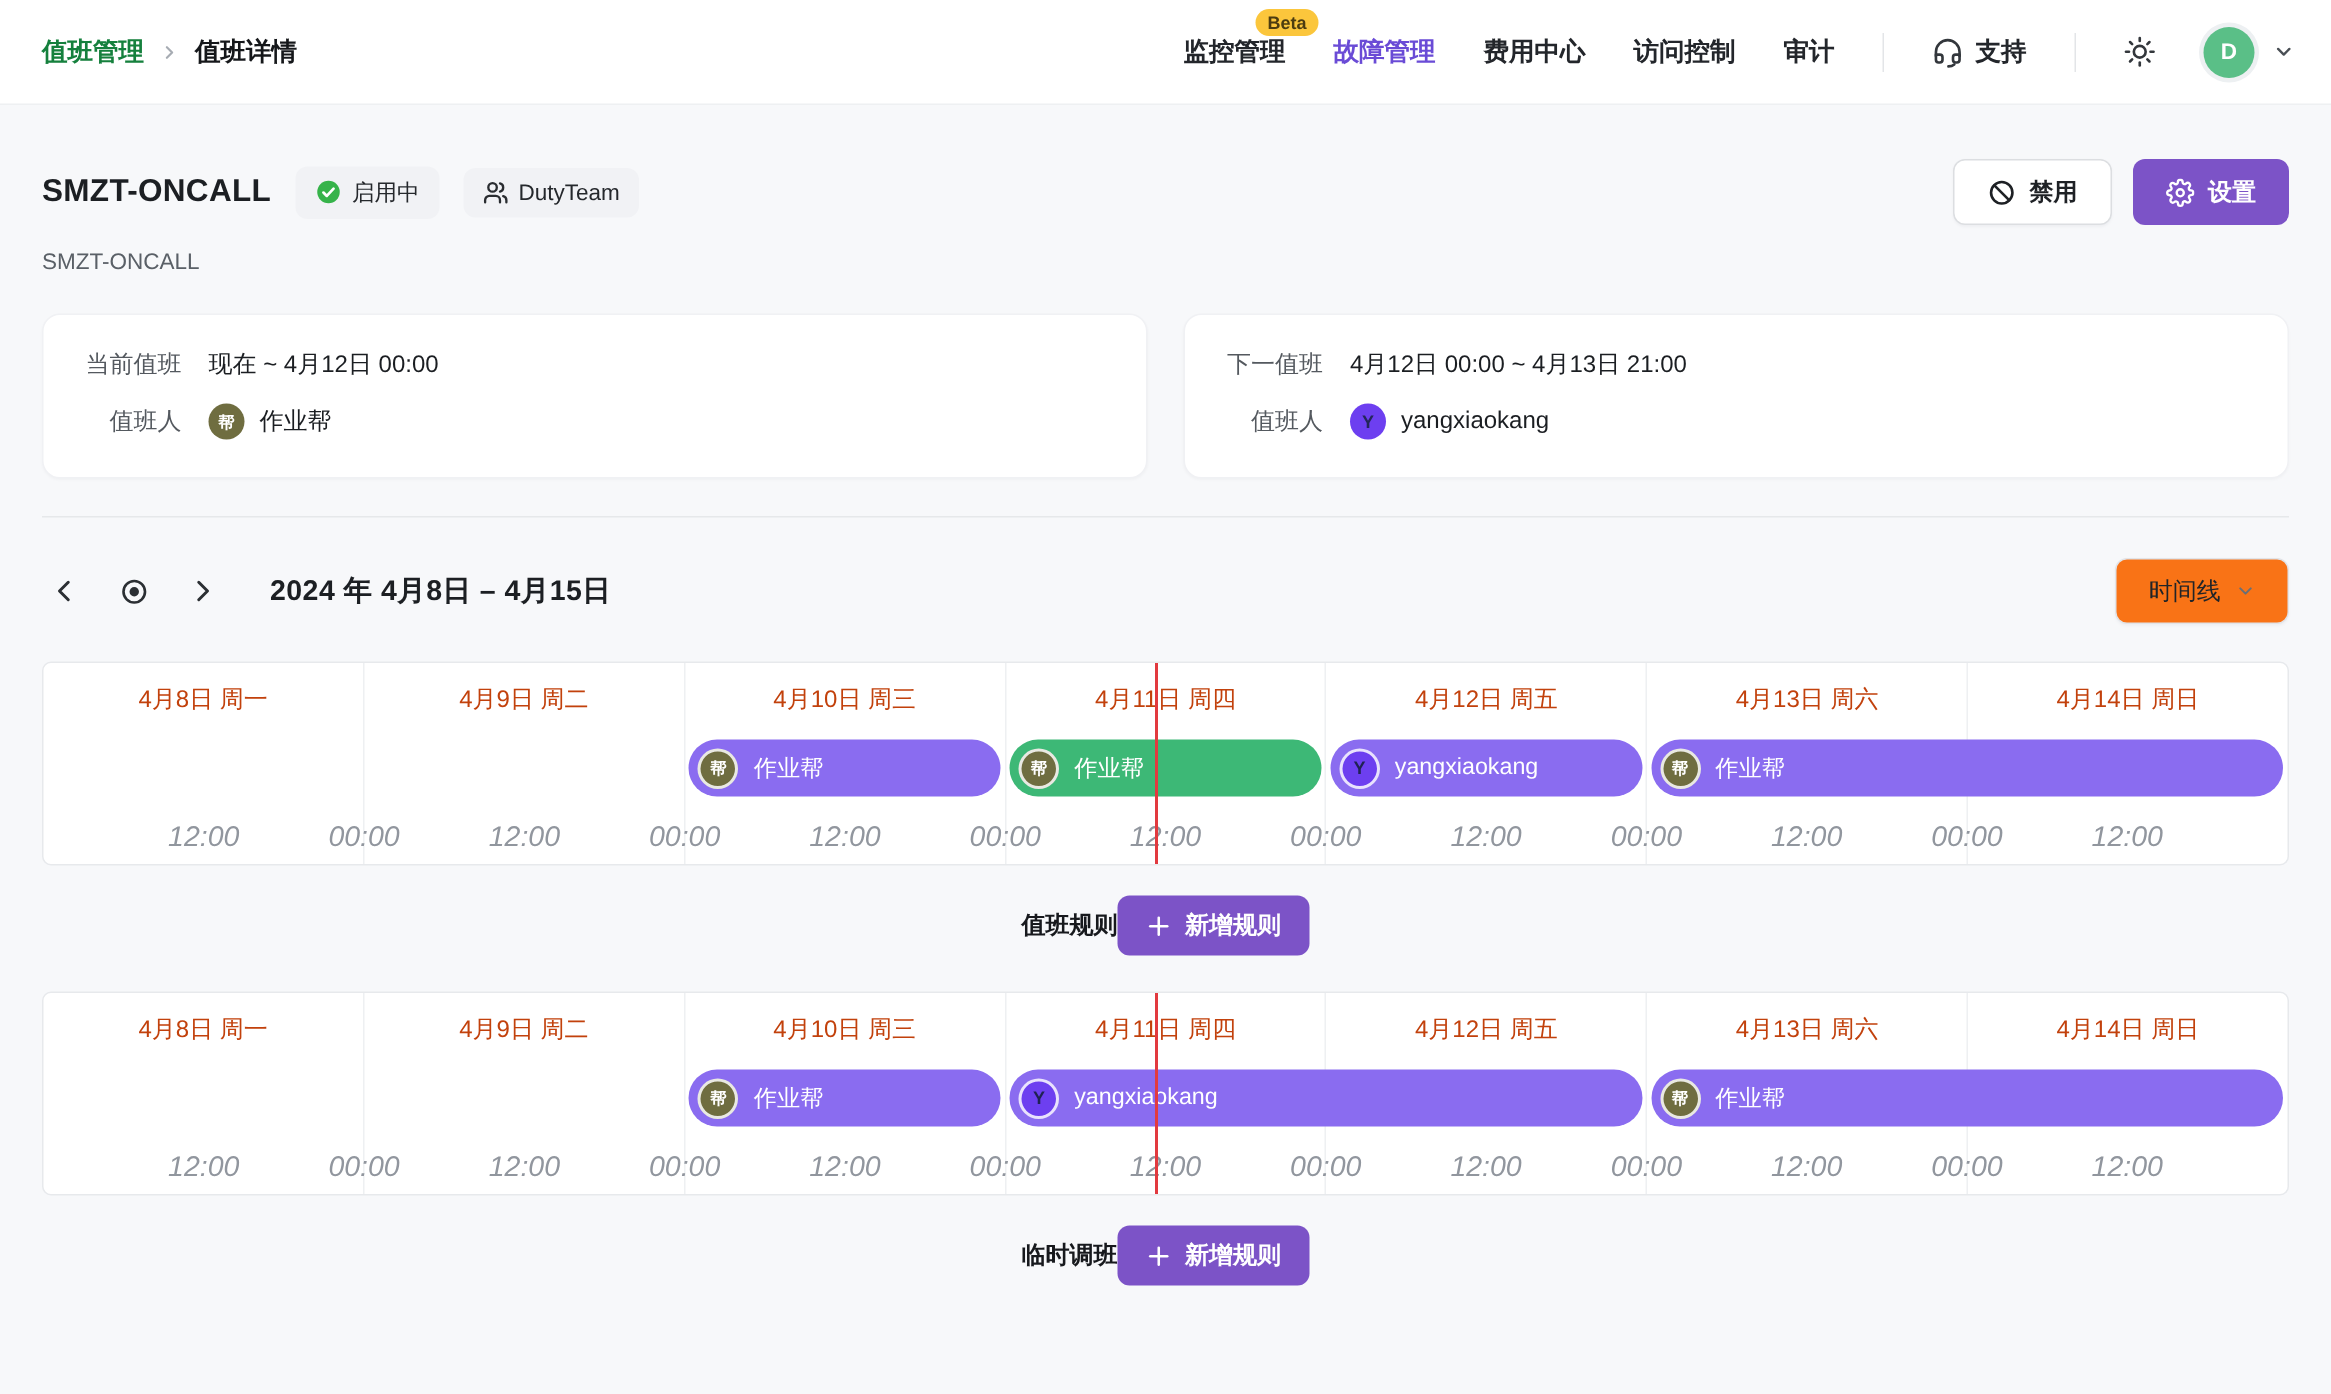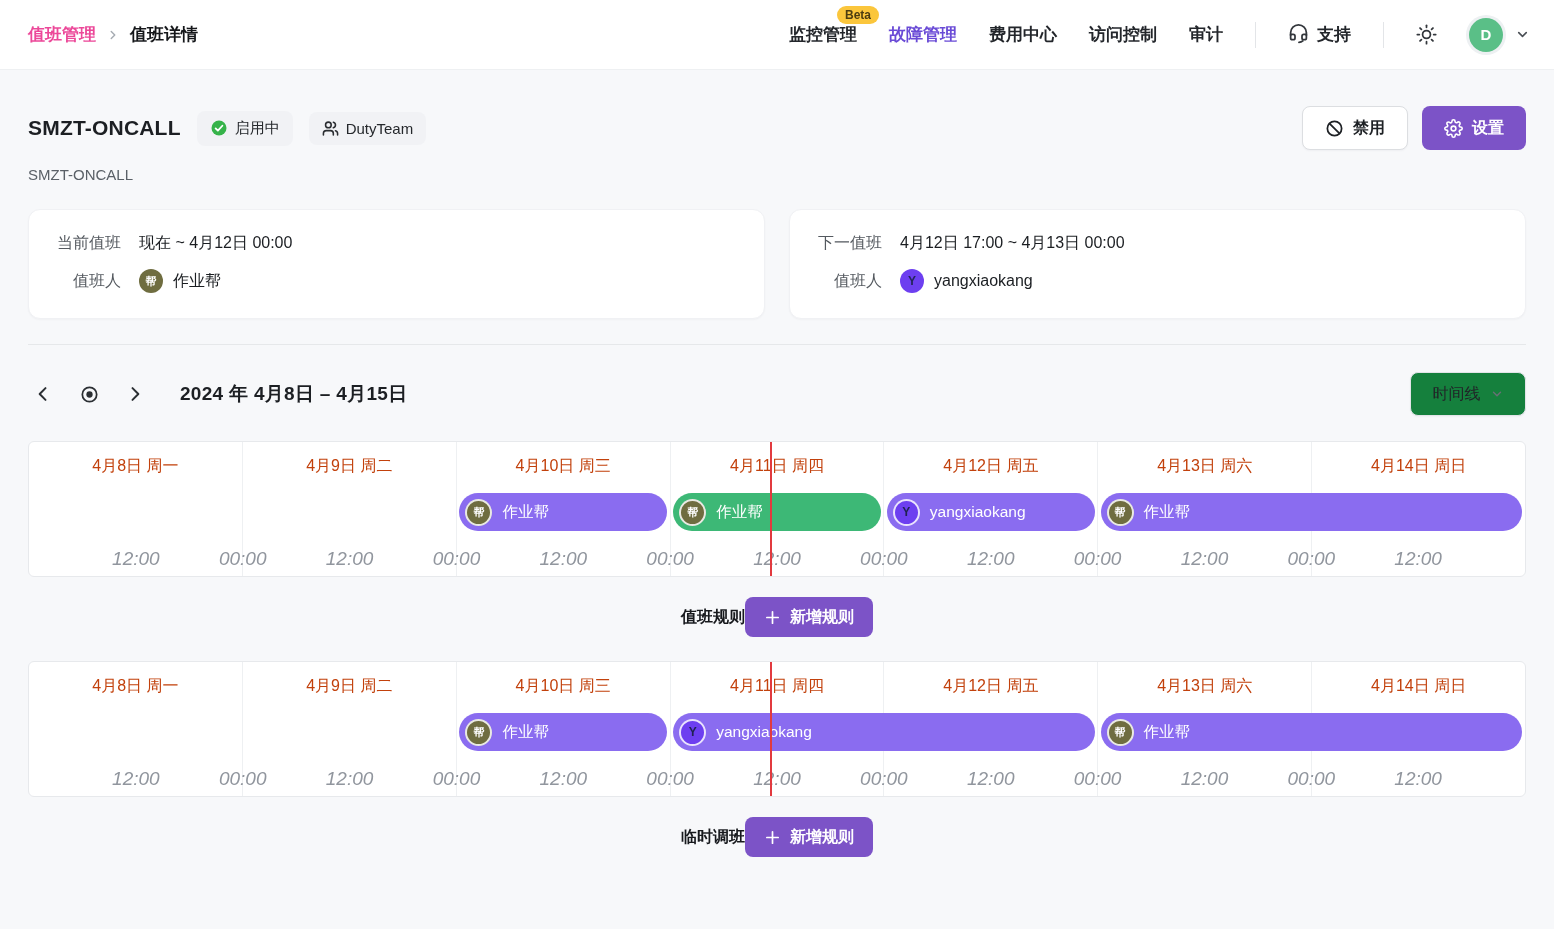--- a/index.html
+++ b/index.html
@@ -24,32 +24,32 @@
     font-family:"Liberation Sans","DejaVu Sans",sans-serif;
     color:var(--text);
   }
   
   .header{
     height:70px;background:#fff;border-bottom:1px solid #eef0f2;
     display:flex;align-items:center;justify-content:space-between;
     padding:0 24px 0 28px;
   }
   .breadcrumb{display:flex;align-items:center;gap:10px;font-size:17px;font-weight:700;}
-  .breadcrumb .parent{color:#ec4899;cursor:pointer;}
+  .breadcrumb .parent{color:#15803d;cursor:pointer;}
   .breadcrumb .sep{color:#a7acb3;display:flex;}
   .breadcrumb .current{color:#15171a;}
   .top-nav{display:flex;align-items:center;gap:32px;font-size:17px;font-weight:700;}
   .nav-item{color:#23262b;cursor:pointer;position:relative;text-decoration:none;}
   .nav-item.active{color:var(--nav-active);}
   .beta{
     position:absolute;top:-17px;right:-22px;background:var(--beta-bg);color:#4c3c10;
     font-size:12px;font-weight:700;padding:2px 8px;border-radius:10px;line-height:14px;
   }
   .nav-divider{width:1px;height:26px;background:#e3e5e8;}
-  .support{display:flex;align-items:flex-start;gap:8px;cursor:pointer;color:#23262b;}
+  .support{display:flex;align-items:flex-end;gap:8px;cursor:pointer;color:#23262b;}
   .icon-btn{display:flex;align-items:center;justify-content:center;cursor:pointer;color:#33373c;}
   .user-menu{display:flex;align-items:center;gap:12px;cursor:pointer;}
   .avatar{
     width:34px;height:34px;border-radius:50%;background:var(--avatar-green);
     color:#fff;font-size:15px;font-weight:700;display:flex;align-items:center;justify-content:center;
     box-shadow:0 0 0 3px #edf0f2;
   }
   
   .main{padding:0 28px;}
   .title-row{display:flex;align-items:center;gap:16px;margin-top:36px;}
@@ -84,21 +84,21 @@
   .mini-avatar.olive{background:var(--avatar-olive);color:#fff;}
   .mini-avatar.violet{background:var(--avatar-violet);color:#23265a;font-size:12px;}
   
   .hr{height:1px;background:#e6e8ea;margin-top:25px;}
   
   .controls{display:flex;align-items:center;margin-top:26px;height:46px;}
   .controls .icon-btn{width:30px;height:30px;color:#2b2f33;}
   .controls .icon-btn + .icon-btn{margin-left:16px;}
   .cal-title{margin-left:30px;font-size:19px;font-weight:700;letter-spacing:.3px;}
   .view-select{
-    margin-left:auto;width:116px;height:44px;background:#15803d;border:1px solid #e2e4e8;border-radius:8px;
+    margin-left:auto;width:116px;height:44px;background:#f97316;border:1px solid #e2e4e8;border-radius:8px;
     display:flex;align-items:center;justify-content:center;gap:9px;font-size:16px;cursor:pointer;
     box-shadow:0 1px 2px rgba(16,24,40,.04);color:#212428;
   }
   .section-label{font-size:16px;font-weight:700;margin-top:30px;color:#17191d;}
   .section-row{display:flex;align-items:center;justify-content:center;margin-top:20px;}
   .btn-small{height:40px;padding:0 19px;font-size:16px;}
   
   .panel{
     position:relative;margin-top:24px;height:136px;background:#fff;
     border:1px solid var(--line);border-radius:6px;overflow:hidden;
@@ -234,21 +234,21 @@
       </div>
       <div class="card-row">
         <span class="card-label">值班人</span>
         <span class="mini-avatar olive">帮</span>
         <span class="card-value">作业帮</span>
       </div>
     </div>
     <div class="card">
       <div class="card-row">
         <span class="card-label">下一值班</span>
-        <span class="card-value">4月12日 17:00 ~ 4月13日 00:00</span>
+        <span class="card-value">4月12日 00:00 ~ 4月13日 21:00</span>
       </div>
       <div class="card-row">
         <span class="card-label">值班人</span>
         <span class="mini-avatar violet">Y</span>
         <span class="card-value">yangxiaokang</span>
       </div>
     </div>
   </div>
 
   <div class="hr"></div>

